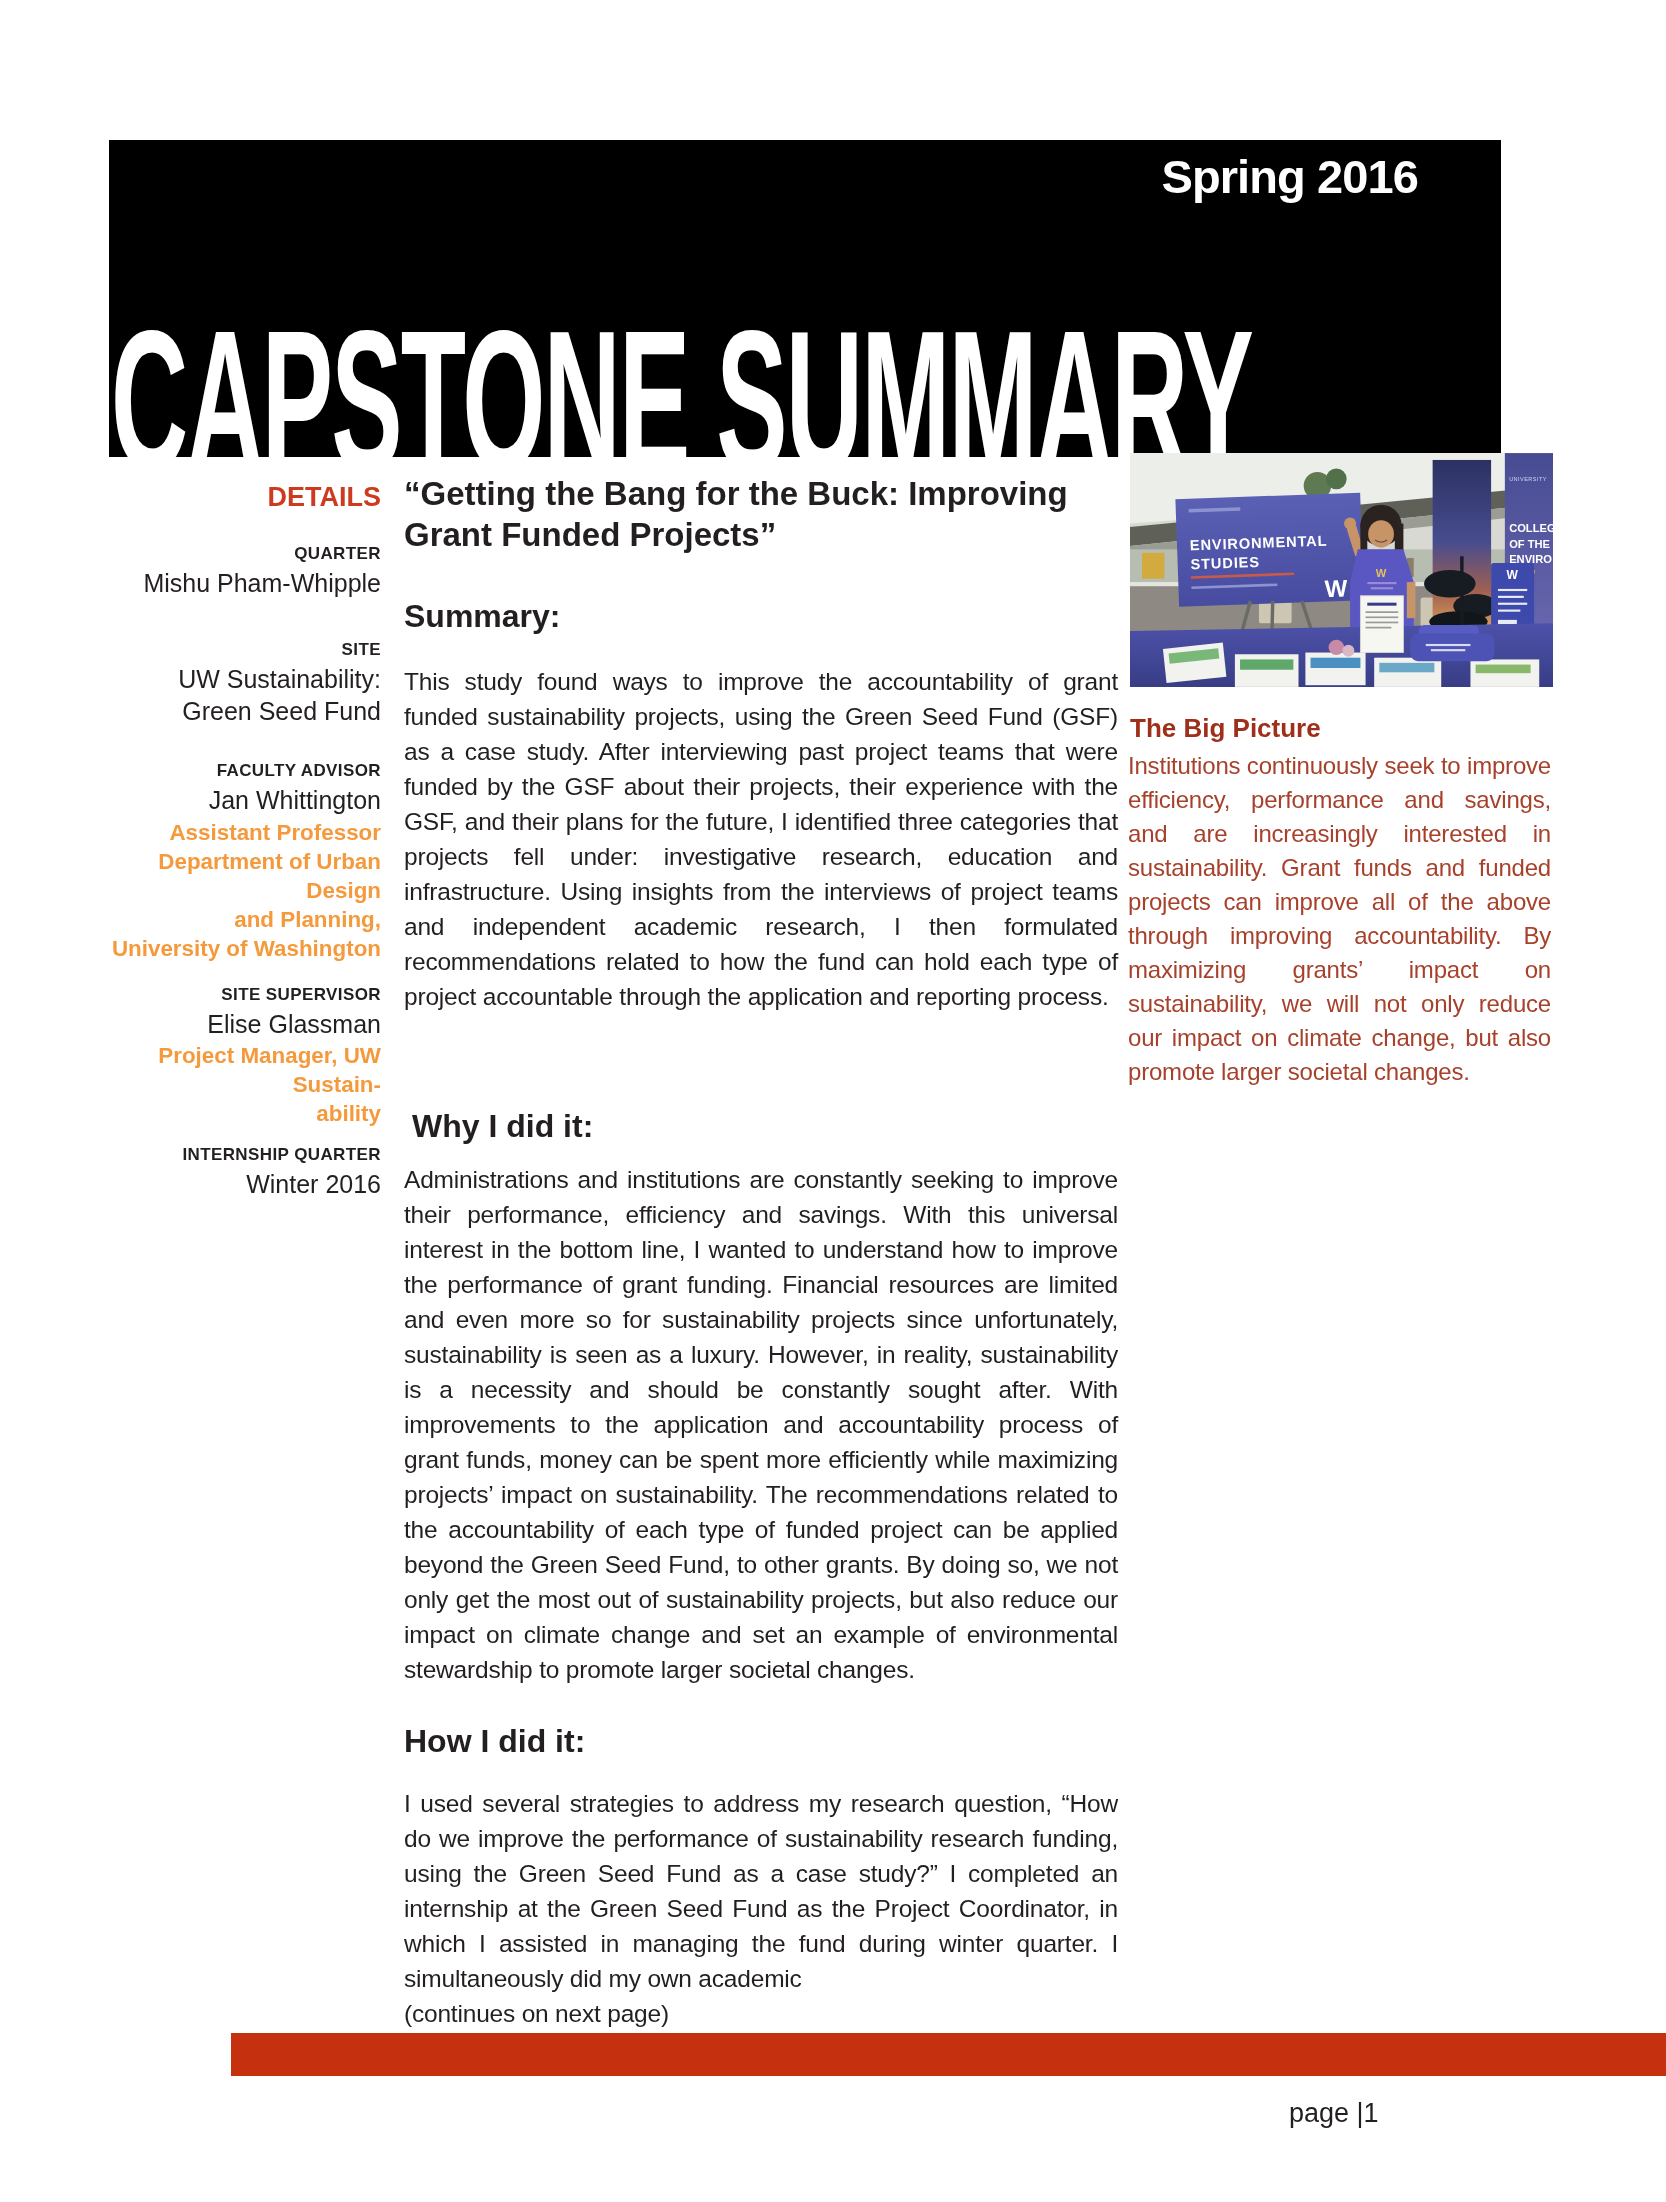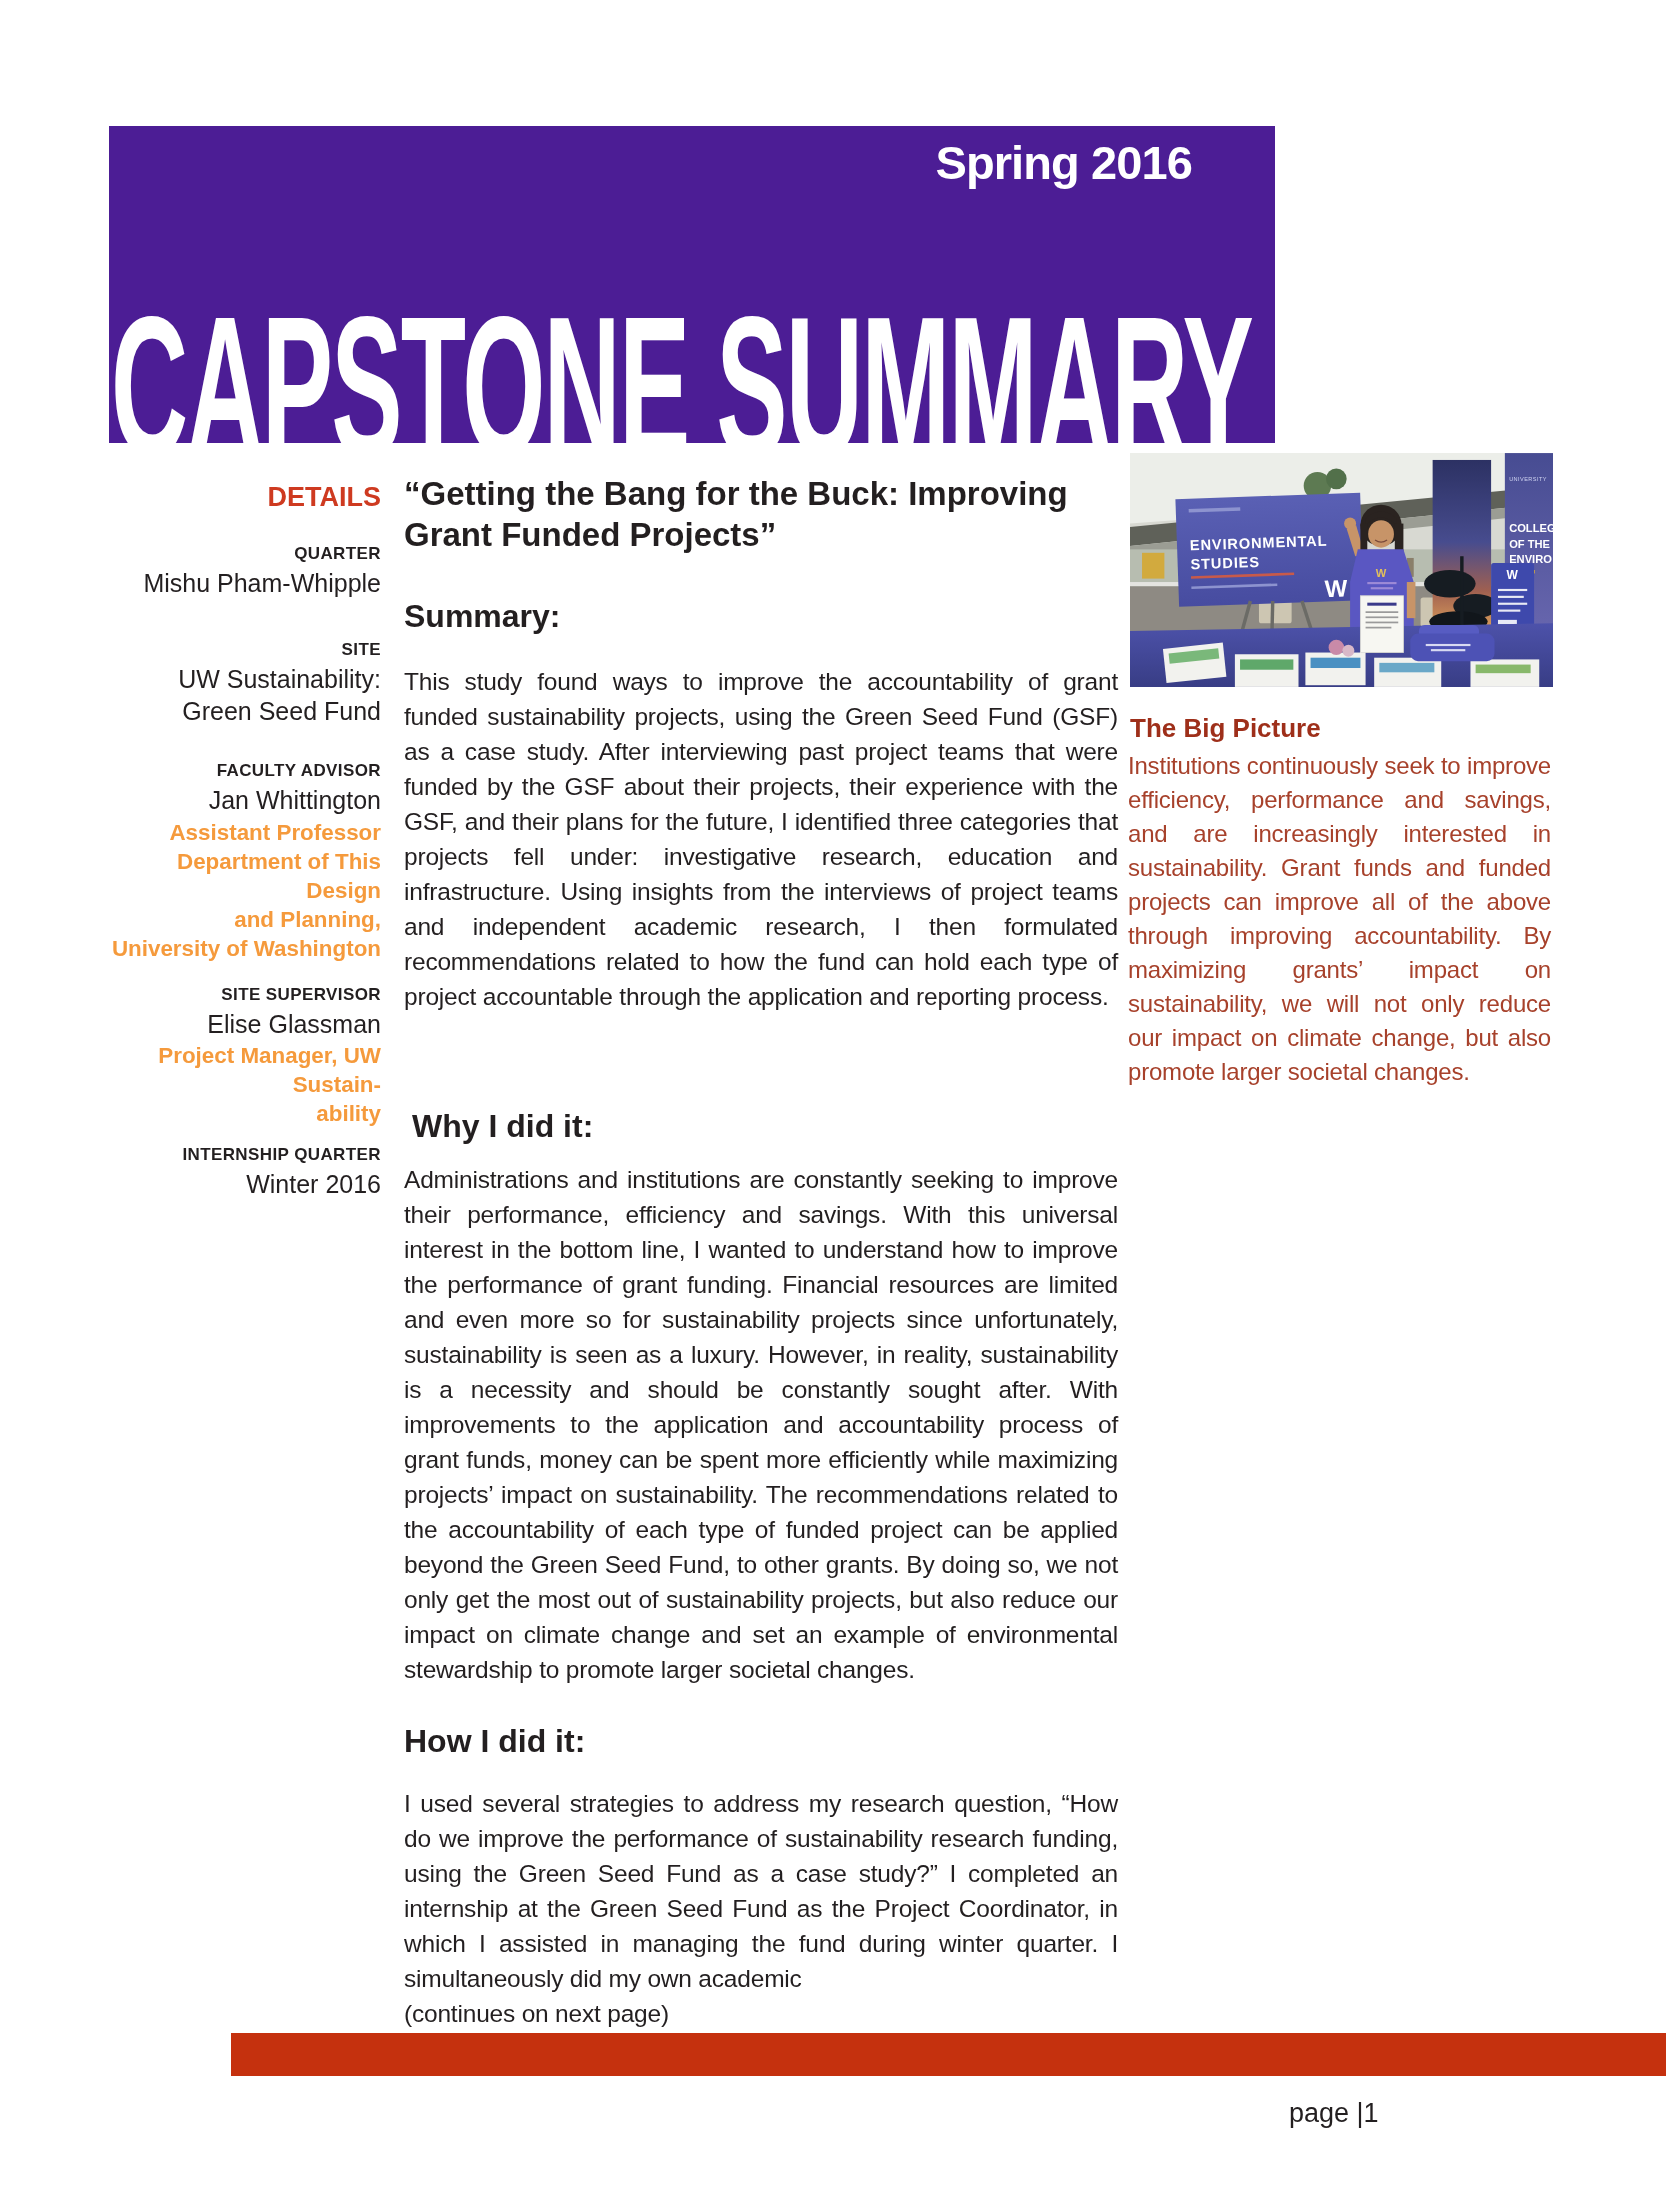--- a/index.html
+++ b/index.html
@@ -1,20 +1,20 @@
 <!DOCTYPE html>
 <html style="font-size:13.8px"><head>
 <meta charset="utf-8">
 <style>
   html,body{margin:0;padding:0;background:#ffffff;}
   .page{position:relative;width:1667px;height:2203px;background:#ffffff;
         font-family:"Liberation Sans",sans-serif;color:#231f20;overflow:hidden;}
 
   
-  .banner{position:absolute;left:109px;top:126px;width:1166px;height:317px;background:#4c1d95;}
+  .banner{position:absolute;left:109px;top:140px;width:1392px;height:317px;background:#000000;}
   .issue{position:absolute;top:8.6px;right:83px;font-size:47px;font-weight:bold;color:#ffffff;letter-spacing:-0.9px;}
   .masthead-title{position:absolute;left:1.7px;bottom:-43px;font-size:198px;line-height:198px;
         font-weight:bold;color:#ffffff;white-space:nowrap;letter-spacing:-3.4px;
         transform:scaleX(0.54);transform-origin:0 100%;}
 
   
   .sidebar{position:absolute;left:99px;top:480px;width:282px;text-align:right;}
   .details-heading{font-size:27px;line-height:34px;font-weight:bold;color:#ce3a20;margin:0 0 29px 0;}
   .field{margin:0 0 40px 0;}
   .field.tight{margin-bottom:33px;}
@@ -70,21 +70,21 @@
     <div class="field tight">
       <div class="label">SITE</div>
       <div class="value pre">UW Sustainability:
 Green Seed Fund</div>
     </div>
 
     <div class="field tighter">
       <div class="label">FACULTY ADVISOR</div>
       <div class="value pre">Jan Whittington</div>
       <div class="note pre">Assistant Professor
-Department of This Design
+Department of Urban Design
 and Planning,
 University of Washington</div>
     </div>
 
     <div class="field tightest">
       <div class="label">SITE SUPERVISOR</div>
       <div class="value pre">Elise Glassman</div>
       <div class="note pre">Project Manager, UW Sustain-
 ability</div>
     </div>

